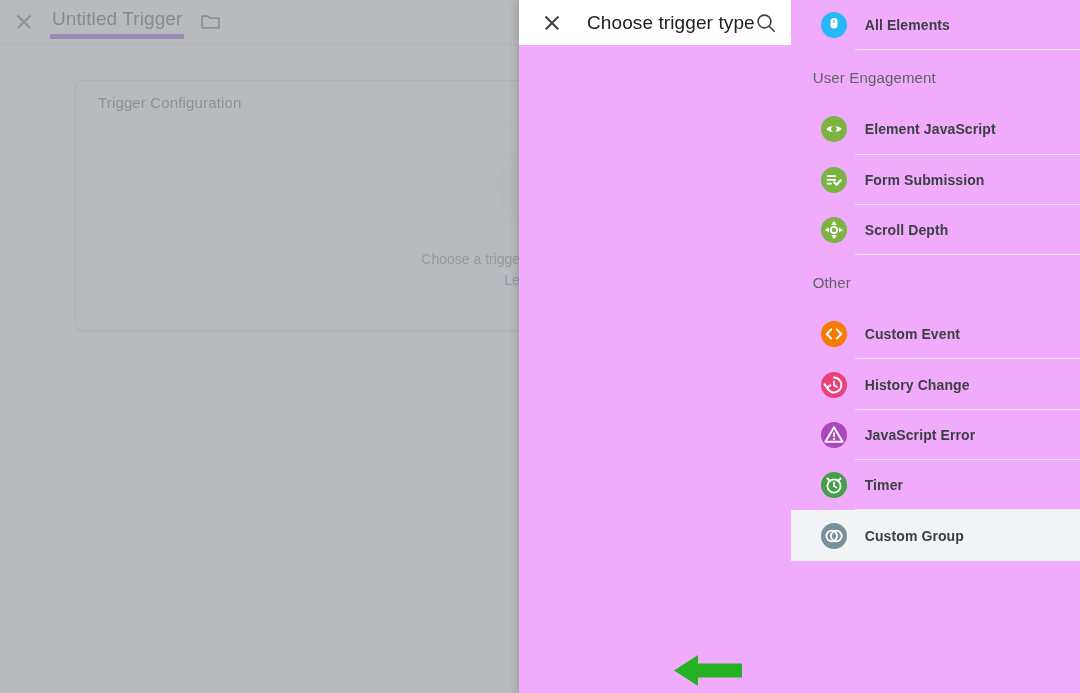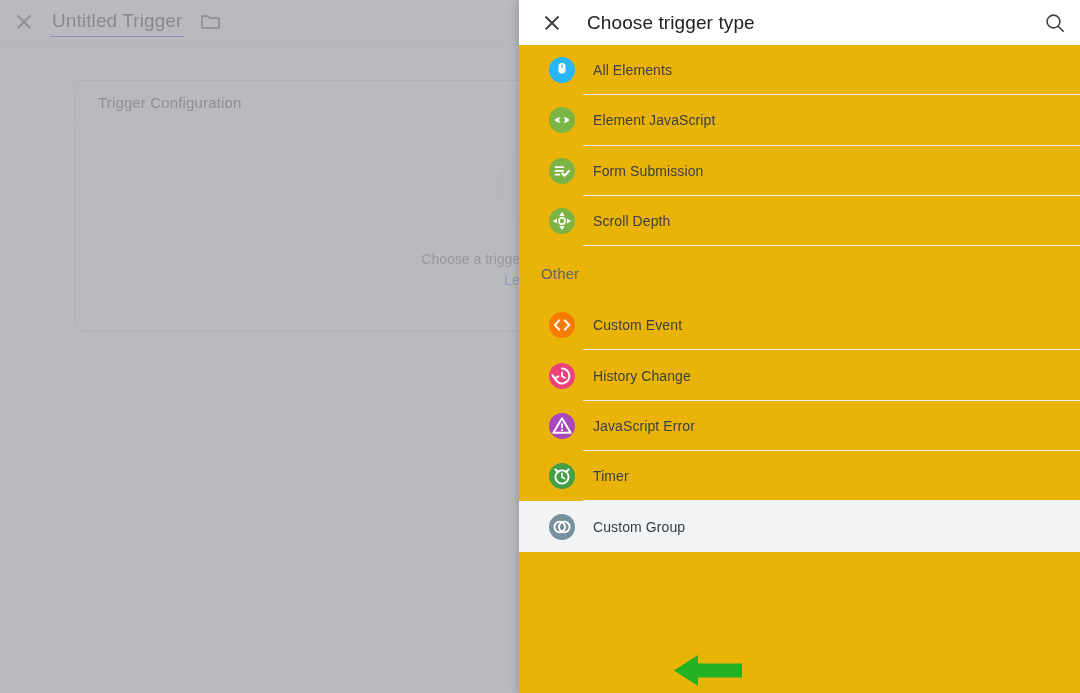--- a/index.html
+++ b/index.html
@@ -30,21 +30,21 @@
   .bg-close-icon::before, .bg-close-icon::after {
     content: ""; position: absolute; left: 3px; top: 11px;
     width: 18px; height: 1.6px; background: #3c4043;
   }
   .bg-close-icon::before { transform: rotate(45deg); }
   .bg-close-icon::after  { transform: rotate(-45deg); }
 
   .bg-title {
     font-size: 19px; color: #202124; letter-spacing: .1px;
     padding: 3px 2px 4px 2px;
-    border-bottom: 1px solid #6d28d9;
+    border-bottom: 5px solid #6d28d9;
     line-height: 22px;
   }
   .bg-folder-icon {
     width: 21px; height: 18px; margin-left: 16px; position: relative; flex: none;
   }
   .bg-folder-icon svg { display: block; }
 
   
   .config-card {
     position: absolute; left: 75px; top: 80px;
@@ -81,23 +81,23 @@
   .dim-overlay {
     position: absolute; left: 0; top: 0; width: 519px; height: 693px;
     background: #a5a7aa;
     opacity: .78;
   }
 
   
   .drawer {
     position: absolute; right: 0; top: 0;
     width: 561px; height: 693px;
-    background: #eab308;
+    background: #f0abfc;
     box-shadow: -2px 0 8px rgba(0,0,0,.16);
-    display: flex; flex-direction: column;
+    display: flex; flex-direction: row;
   }
   .drawer-header {
     height: 45px; flex: none;
     display: flex; align-items: center;
     padding: 0 14px 0 22px;
     background: #fff;
     position: relative; z-index: 3;
   }
   .drawer-close-icon {
     width: 22px; height: 22px; position: relative; flex: none; cursor: pointer;
@@ -126,21 +126,21 @@
     cursor: pointer;
   }
   .row.highlighted { background: #f1f3f4; }
   .row .divider {
     position: absolute; left: 64px; right: 0; bottom: 0;
     height: 1px; background: #e8eaed;
   }
   .row-icon { width: 26px; height: 26px; flex: none; }
   .row-label {
     margin-left: 18px; font-size: 14px; color: #3c4043;
-    font-weight: 400; letter-spacing: .1px;
+    font-weight: 700; letter-spacing: .1px;
   }
 
   .section-head {
     height: 54px; display: flex; align-items: center;
     padding-left: 22px;
     font-size: 15px; color: #5f6368; letter-spacing: .15px;
   }
 
   
   .annot-arrow {
@@ -202,20 +202,21 @@
     <div class="drawer-list" id="drawer-list">
         <div class="row">
           <span class="row-icon"><svg width="26" height="26" viewBox="0 0 26 26">
               <circle cx="13" cy="13" r="13" fill="#29b6f6"></circle>
               <rect x="9.5" y="6" width="7" height="10.5" rx="3.5" fill="#fff"></rect>
               <rect x="12.4" y="7.6" width="1.3" height="3.2" fill="#29b6f6"></rect>
             </svg></span>
           <span class="row-label">All Elements</span>
           <span class="divider"></span>
         </div>
+        <div class="section-head">User Engagement</div>
         <div class="row">
           <span class="row-icon"><svg width="26" height="26" viewBox="0 0 26 26">
               <circle cx="13" cy="13" r="13" fill="#7cb342"></circle>
               <path d="M5.5 13c2.6-4 12.4-4 15 0-2.6 4-12.4 4-15 0z" fill="#fff"></path>
               <circle cx="13" cy="13" r="2.9" fill="#7cb342"></circle>
             </svg></span>
           <span class="row-label">Element JavaScript</span>
           <span class="divider"></span>
         </div>
         <div class="row">

